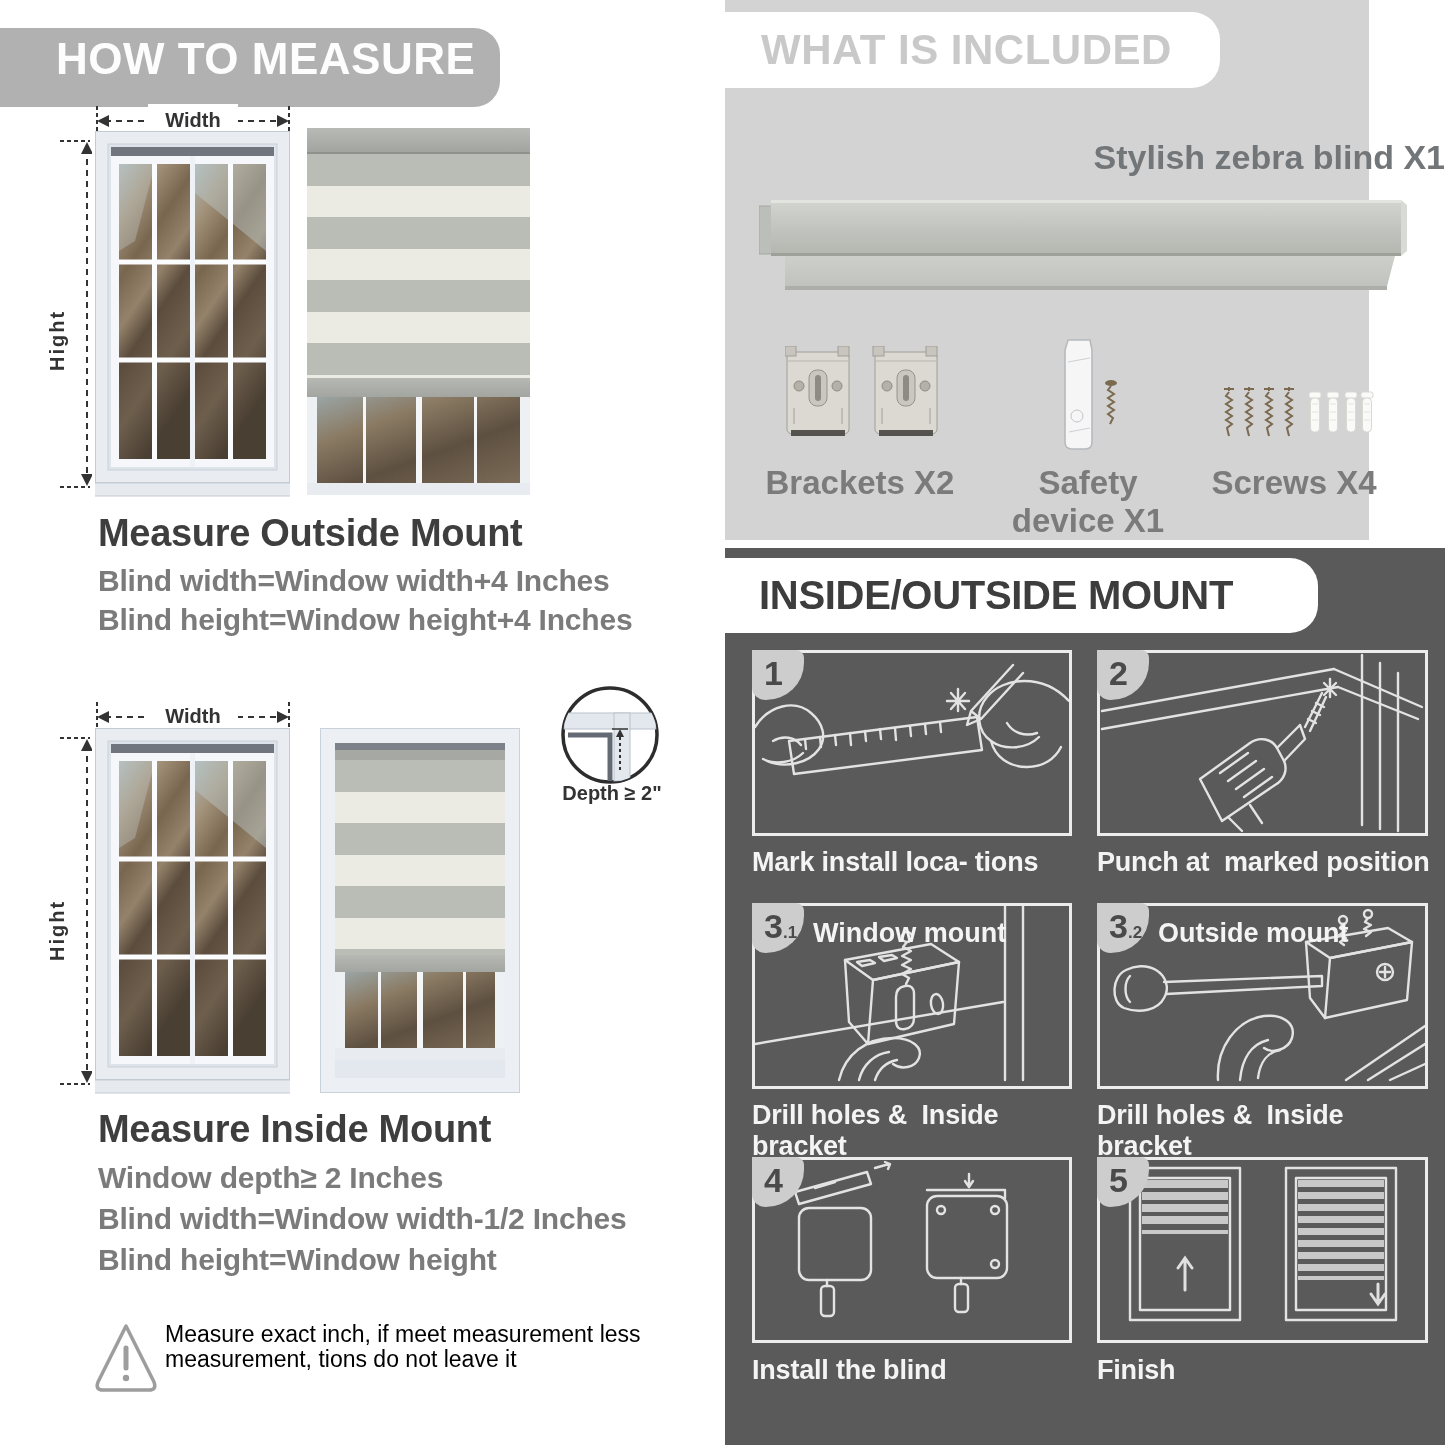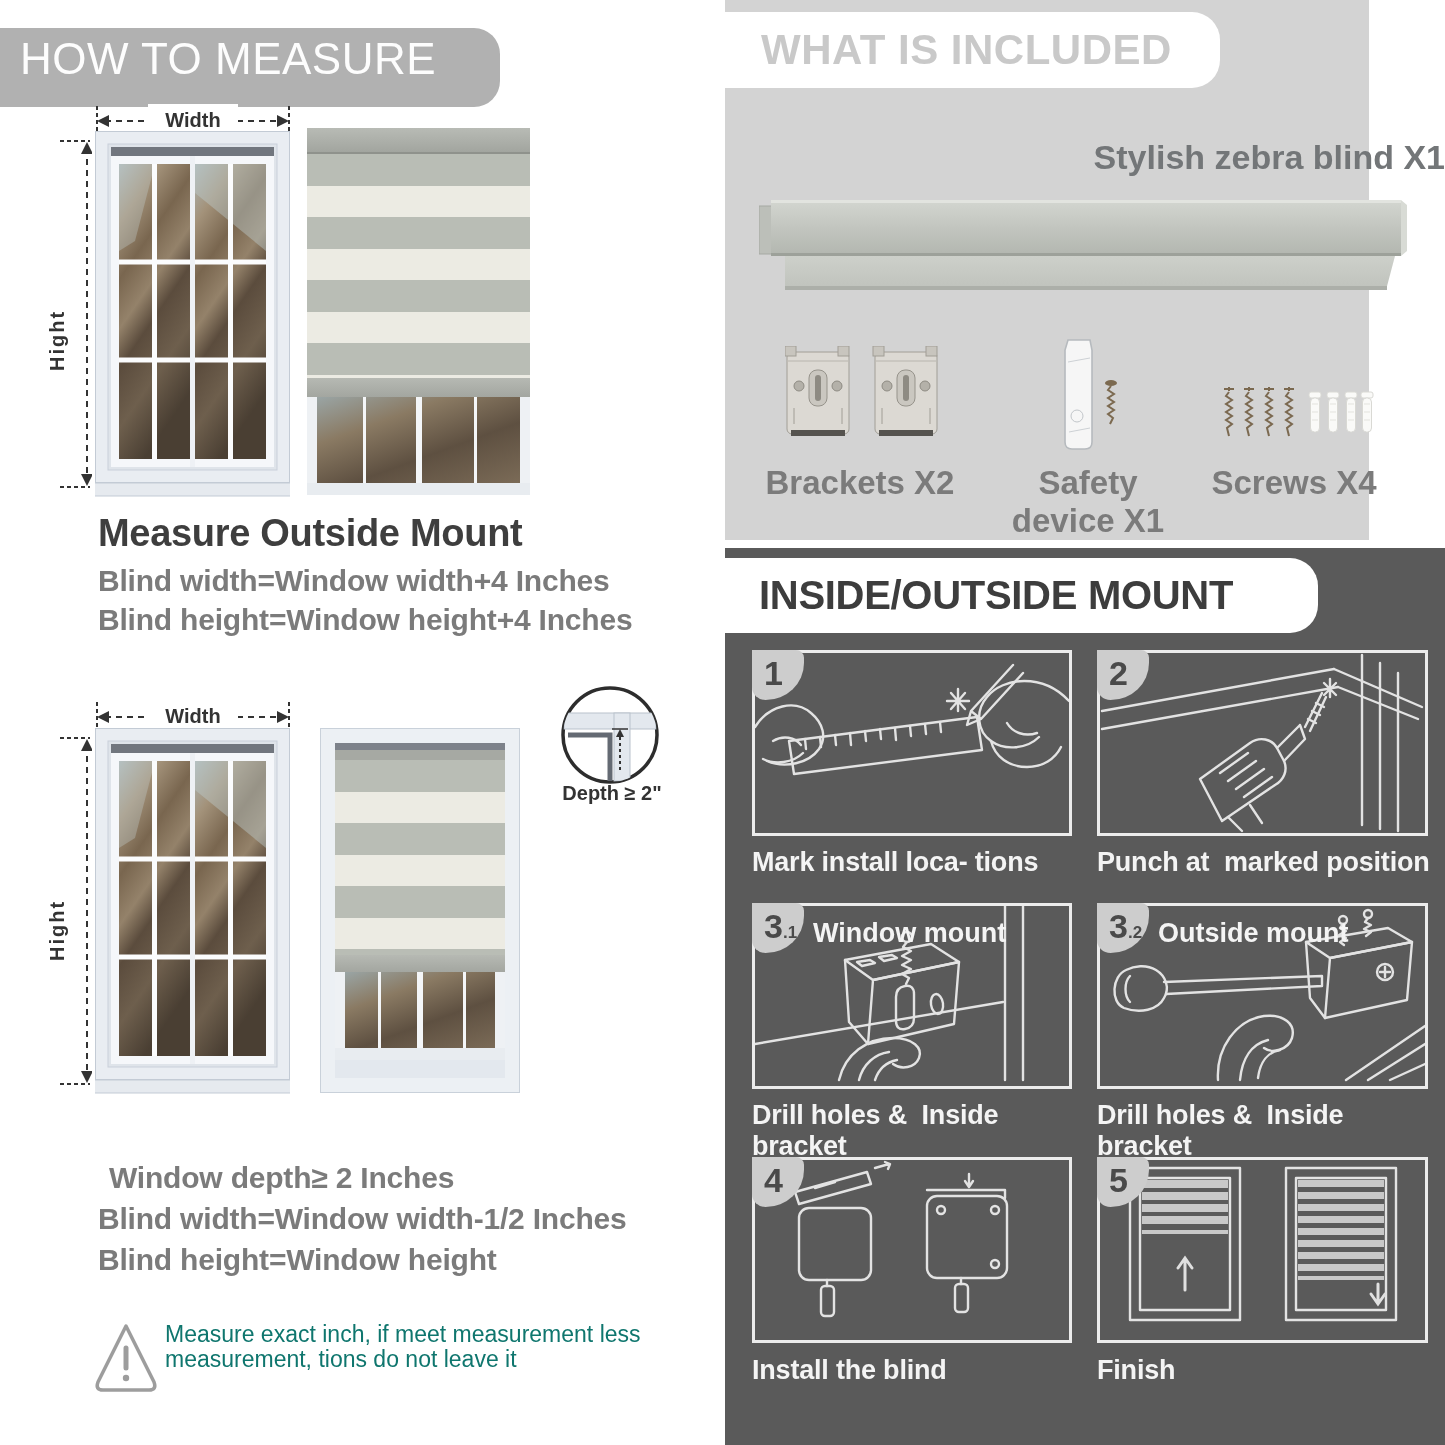--- a/index.html
+++ b/index.html
@@ -2,27 +2,27 @@
 <html><head>
 <meta charset="utf-8">
 <style>
   html,body{margin:0;padding:0;background:#fff;}
   .page{position:relative;width:1445px;height:1445px;background:#ffffff;overflow:hidden;
         font-family:"Liberation Sans",sans-serif;}
   .abs{position:absolute;}
 
   
   .ltitle{left:0;top:28px;width:500px;height:79px;background:#b1b1b1;
-          border-radius:0 26px 26px 0;color:#fdfdfd;font-size:44px;font-weight:normal;
-          line-height:62px;padding-left:20px;box-sizing:border-box;letter-spacing:.5px;}
+          border-radius:0 26px 26px 0;color:#fdfdfd;font-size:44px;font-weight:bold;
+          line-height:62px;padding-left:56px;box-sizing:border-box;letter-spacing:.5px;}
   .dimlabel{font-size:20px;font-weight:bold;color:#333;background:#fff;text-align:center;}
   .vlabel{writing-mode:vertical-rl;transform:rotate(180deg);letter-spacing:2px;}
   .h2{font-size:38px;font-weight:bold;color:#3e3e3e;letter-spacing:-.3px;}
   .formula{font-size:30px;font-weight:bold;color:#7b7b7b;letter-spacing:-.2px;}
-  .warntext{font-size:23px;color:#0f766e;line-height:25px;}
+  .warntext{font-size:23px;color:#000000;line-height:25px;}
 
   .blind1-cassette{height:26px;background:linear-gradient(#b8bbb5,#a2a59f);border-bottom:2px solid #8f928c;box-sizing:border-box;}
   .stripes{background:repeating-linear-gradient(180deg,#b9bdb5 0 32px,#ecebe3 32px 63px);}
   .rail{background:linear-gradient(#b6b9b3,#a3a6a0);box-shadow:0 2px 0 #90938d;}
   .miniphoto{background:#eef1f4;position:relative;}
   .miniglass{position:absolute;left:10px;right:10px;top:0;bottom:12px;
              background:linear-gradient(160deg,#9aa5a5 0%,#8a7a63 30%,#5e5041 62%,#7b6b57 100%);}
   .mg-div{position:absolute;top:0;bottom:0;background:#f4f6f8;}
 
   
@@ -209,21 +209,22 @@
       <rect x="6" y="30" width="92" height="16" fill="#e3e8ee" stroke="#b9c2cc"></rect>
       <rect x="56" y="30" width="16" height="68" fill="#e3e8ee" stroke="#b9c2cc"></rect>
       <path d="M10,52 L52,52 L52,98" stroke="#646a73" stroke-width="5" fill="none"></path>
       <line x1="62" y1="48" x2="62" y2="88" stroke="#333" stroke-width="2" stroke-dasharray="3 3"></line>
       <polygon points="62,46 58,54 66,54" fill="#333"></polygon>
       <line x1="54" y1="46" x2="70" y2="46" stroke="#333" stroke-width="1.6"></line>
     </g>
   </svg>
   <div class="abs dimlabel" style="left:556px;top:782px;width:112px;background:transparent;">Depth ≥ 2"</div>
 
-  <div class="abs formula" style="left:109px;top:1161px;">Window depth≥ 2 Inches</div>
+  <div class="abs h2" style="left:98px;top:1108px;">Measure Inside Mount</div>
+  <div class="abs formula" style="left:98px;top:1161px;">Window depth≥ 2 Inches</div>
   <div class="abs formula" style="left:98px;top:1202px;">Blind width=Window width-1/2 Inches</div>
   <div class="abs formula" style="left:98px;top:1243px;">Blind height=Window height</div>
 
   <svg class="abs" style="left:94px;top:1320px;" width="64" height="76">
     <path d="M32,6 L60,62 Q63,70 55,70 L9,70 Q1,70 4,62 Z" fill="none" stroke="#9d9d9d" stroke-width="3.5" stroke-linejoin="round"></path>
     <line x1="32" y1="28" x2="32" y2="48" stroke="#9d9d9d" stroke-width="5" stroke-linecap="round"></line>
     <circle cx="32" cy="58" r="3.2" fill="#9d9d9d"></circle>
   </svg>
   <div class="abs" style="left:165px;top:1322px;">
     <div class="warntext">Measure exact inch, if meet measurement less</div>

